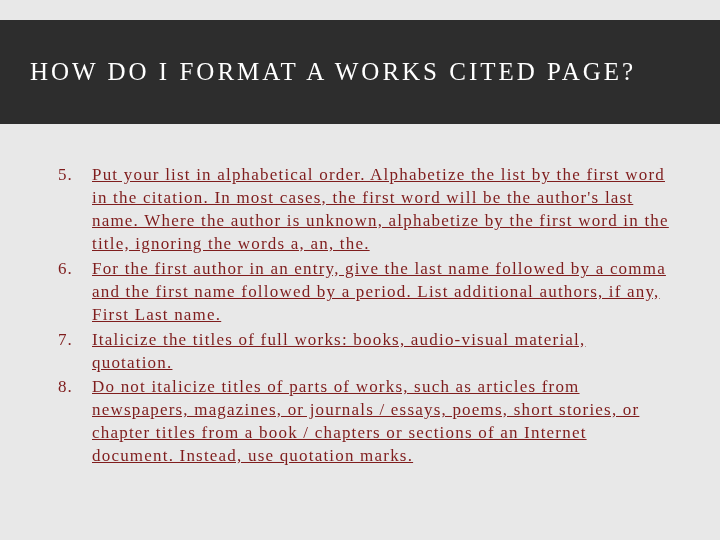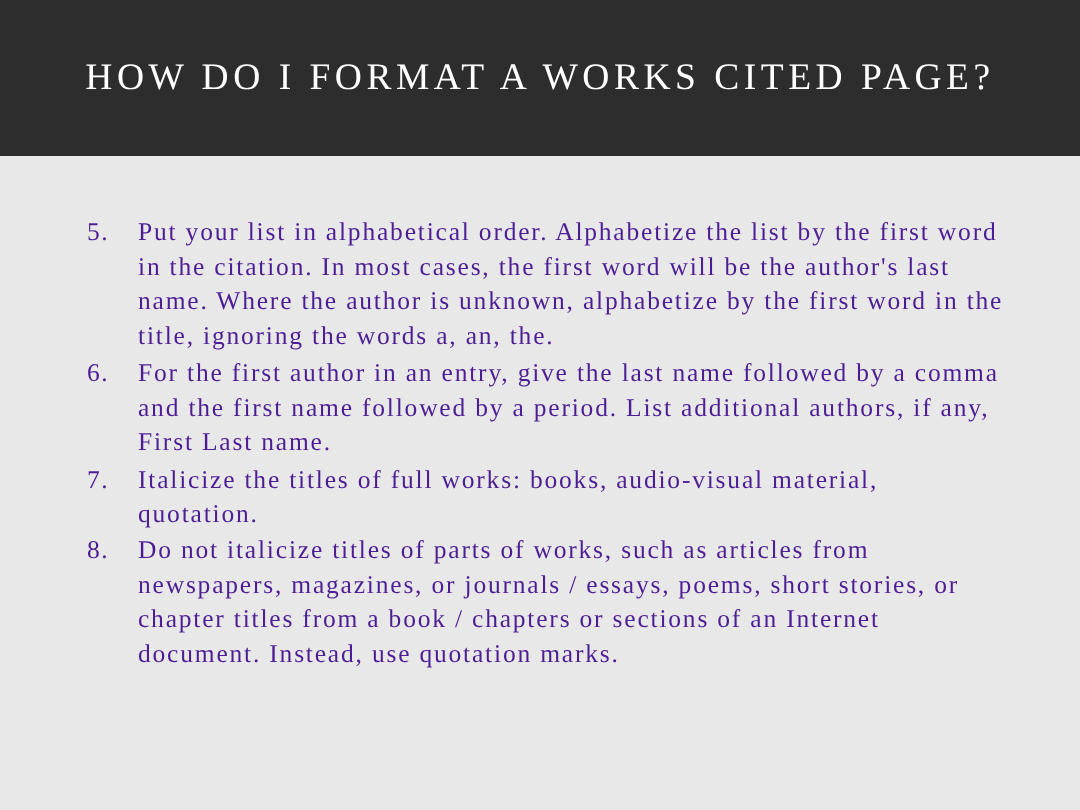--- a/index.html
+++ b/index.html
@@ -6,21 +6,22 @@
   body {
     width: 720px;
     height: 540px;
     background: #e8e8e8;
     font-family: Georgia, 'Times New Roman', serif;
     overflow: hidden;
   }
   .header {
     background: #2d2d2d;
     padding: 38px 30px;
-    text-align: center;
+    text-align: left;
+    margin-top: 20px;
   }
   .title {
     color: #ffffff;
     font-size: 25px;
     letter-spacing: 3px;
     font-weight: 400;
   }
   .content {
     padding: 40px 50px 30px 50px;
   }
@@ -29,21 +30,22 @@
     counter-reset: item 4;
   }
   .list-item {
     counter-increment: item;
     position: relative;
     padding-left: 42px;
     margin-bottom: 2px;
     font-size: 17px;
     line-height: 1.35;
     letter-spacing: 1.2px;
-    color: #4c1d95;
+    color: #7f1d1d;
+    text-decoration: underline;
   }
   .list-item::before {
     content: counter(item) ".";
     position: absolute;
     left: 8px;
     top: 0;
     font-size: 17px;
     letter-spacing: 1px;
   }
 </style>

